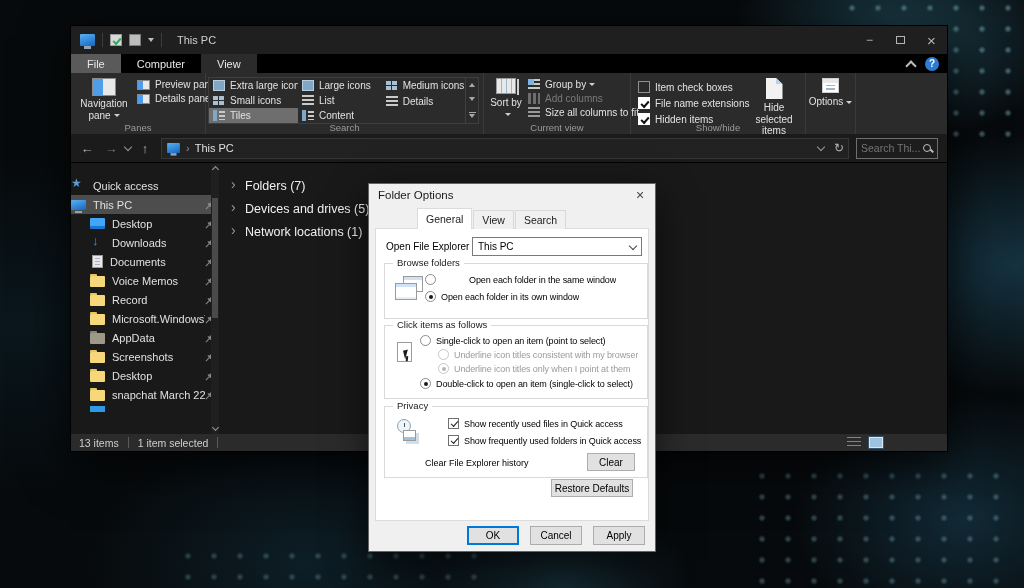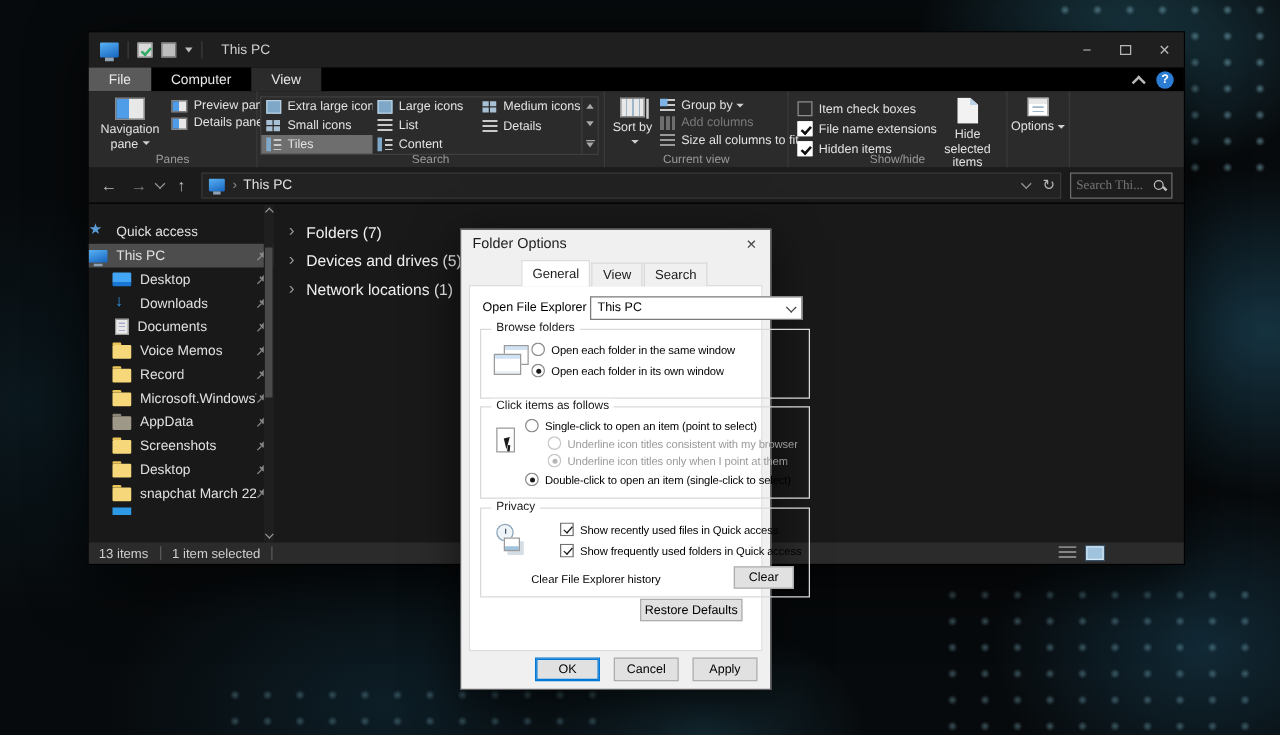--- a/index.html
+++ b/index.html
@@ -123,21 +123,21 @@
   .nav-ic.back::before { content:"\2190"; } .nav-ic.fwd::before { content:"\2192"; color:#777; }
   .nav-ic.up::before { content:"\2191"; }
   .nav-chev { width:10px; position:relative; height:10px; }
   .nav-chev::before { content:""; position:absolute; left:2px; top:1px; width:5px; height:5px; border-right:1.5px solid #999; border-bottom:1.5px solid #999; transform:rotate(45deg); }
   .addr-box { flex:1; height:21px; margin-left:4px; background:#222; border:1px solid #363636; display:flex; align-items:center; padding:0 4px; }
   .addr-crumb { display:flex; align-items:center; gap:5px; color:#e0e0e0; }
   .crumb-sep::before { content:"\203A"; color:#8f8f8f; }
   .addr-right { margin-left:auto; display:flex; align-items:center; gap:8px; color:#aaa; }
   .refresh::before { content:"\21BB"; font-size:12px; color:#b5b5b5; }
   .search-box { width:82px; height:21px; margin:0 9px 0 7px; background:#1d1d1d; border:1px solid #6e6e6e; display:flex; align-items:center; padding:0 4px; }
-  .search-box input { flex:1; min-width:0; background:transparent; border:none; outline:none; color:#bbb; font-size:10.5px; font-family:Liberation Serif, serif; }
+  .search-box input { flex:1; min-width:0; background:transparent; border:none; outline:none; color:#bbb; font-size:10.5px; font-family:Liberation Sans, sans-serif; }
   .mag { width:11px; height:11px; position:relative; flex:0 0 auto; }
   .mag::before { content:""; position:absolute; left:1px; top:1px; width:6px; height:6px; border:1.5px solid #bdbdbd; border-radius:50%; }
   .mag::after { content:""; position:absolute; left:7.5px; top:7.5px; width:4px; height:1.5px; background:#bdbdbd; transform:rotate(45deg); }
 
   
   .winbody { position:absolute; left:0; top:138px; right:0; bottom:17px; display:flex; background:#191919; }
   .sidebar { width:148px; position:relative; padding-top:12px; }
   .srow { height:19px; display:flex; align-items:center; padding-right:5px; color:#e0e0e0; font-size:11px; white-space:nowrap; overflow:hidden; }
   .srow.child { padding-left:19px; }
   .srow.sel { background:#4d4d4d; }
@@ -172,21 +172,21 @@
 
   
   .statusbar { position:absolute; left:0; bottom:0; right:0; height:17px; background:#2b2b2b; display:flex; align-items:center; padding:0 8px; color:#cfcfcf; font-size:10.5px; }
   .sb-sep { width:1px; height:11px; background:#5a5a5a; margin:0 9px; }
   .sb-right { margin-left:auto; display:flex; gap:8px; align-items:center; padding-right:56px; }
   .sb-ico { width:14px; height:11px; position:relative; }
   .sb-ico.lines { background:repeating-linear-gradient(#9a9a9a 0 1.5px, transparent 1.5px 4px); opacity:.8; }
   .sb-ico.thumb { background:#9fc3dd; border:1px solid #d5e8f5; box-shadow:0 0 0 1px #39536b; }
 
   
-  .dialog { position:absolute; left:368px; top:183px; width:249px; height:369px; background:#f0f0f0; border:1px solid #646464; box-shadow:0 10px 35px rgba(0,0,0,.6); color:#000; font-size:11px; }
+  .dialog { position:absolute; left:368px; top:183px; width:288px; height:369px; background:#f0f0f0; border:1px solid #646464; box-shadow:0 10px 35px rgba(0,0,0,.6); color:#000; font-size:11px; }
   .dlg-title { position:absolute; left:0; top:0; right:0; height:22px; display:flex; align-items:center; }
   .dlg-title-text { margin-left:9px; font-size:11.5px; color:#1a1a1a; }
   .dlg-close { margin-left:auto; width:30px; height:22px; display:flex; align-items:center; justify-content:center; color:#444; font-size:14px; }
   .dlg-close::before { content:"\00D7"; }
   .dlg-tabs { position:absolute; left:8px; top:26px; display:flex; z-index:2; }
   .dtab { padding:3px 8px 2px; font-size:10.5px; border:1px solid #d9d9d9; border-bottom:none; background:#f0f0f0; margin-right:1px; color:#1a1a1a; }
   .dtab.active { background:#fff; padding-bottom:4px; margin-top:-2px; padding-top:4px; border-color:#dcdcdc;margin-left:40px; }
   .dlg-page { position:absolute; left:6px; right:6px; top:44px; bottom:30px; background:#fff; border:1px solid #dcdcdc; }
 
   .open-to-label { position:absolute; left:10px; top:12px; font-size:10px; white-space:nowrap; }
@@ -571,21 +571,21 @@
 
       <span class="open-to-label">Open File Explorer to:</span>
       <div class="dselect">
         <span>This PC</span>
         <span class="sel-chev"></span>
       </div>
 
       <div class="fieldset fs-browse">
         <span class="legend">Browse folders</span>
         <span class="fs-ico ico-browse"></span>
-        <div class="opt" style="left:40px; top:10px;">
+        <div class="opt" style="left:40px; top:10px;gap:28px;">
           <span class="radio"></span>
           <span>Open each folder in the same window</span>
         </div>
         <div class="opt" style="left:40px; top:27px;">
           <span class="radio on"></span>
           <span>Open each folder in its own window</span>
         </div>
       </div>
 
       <div class="fieldset fs-click">

